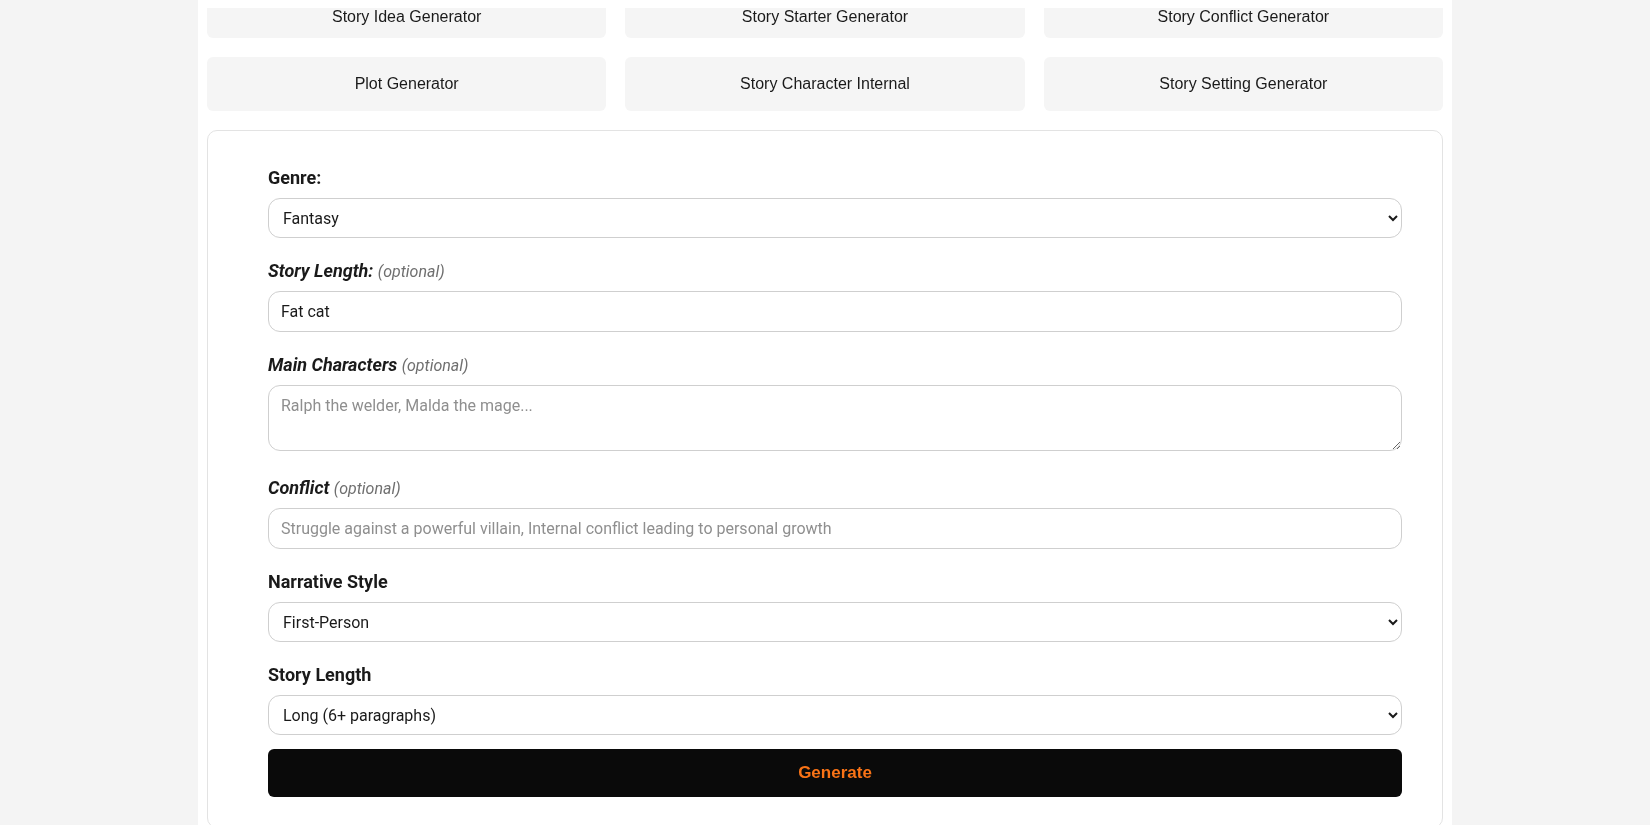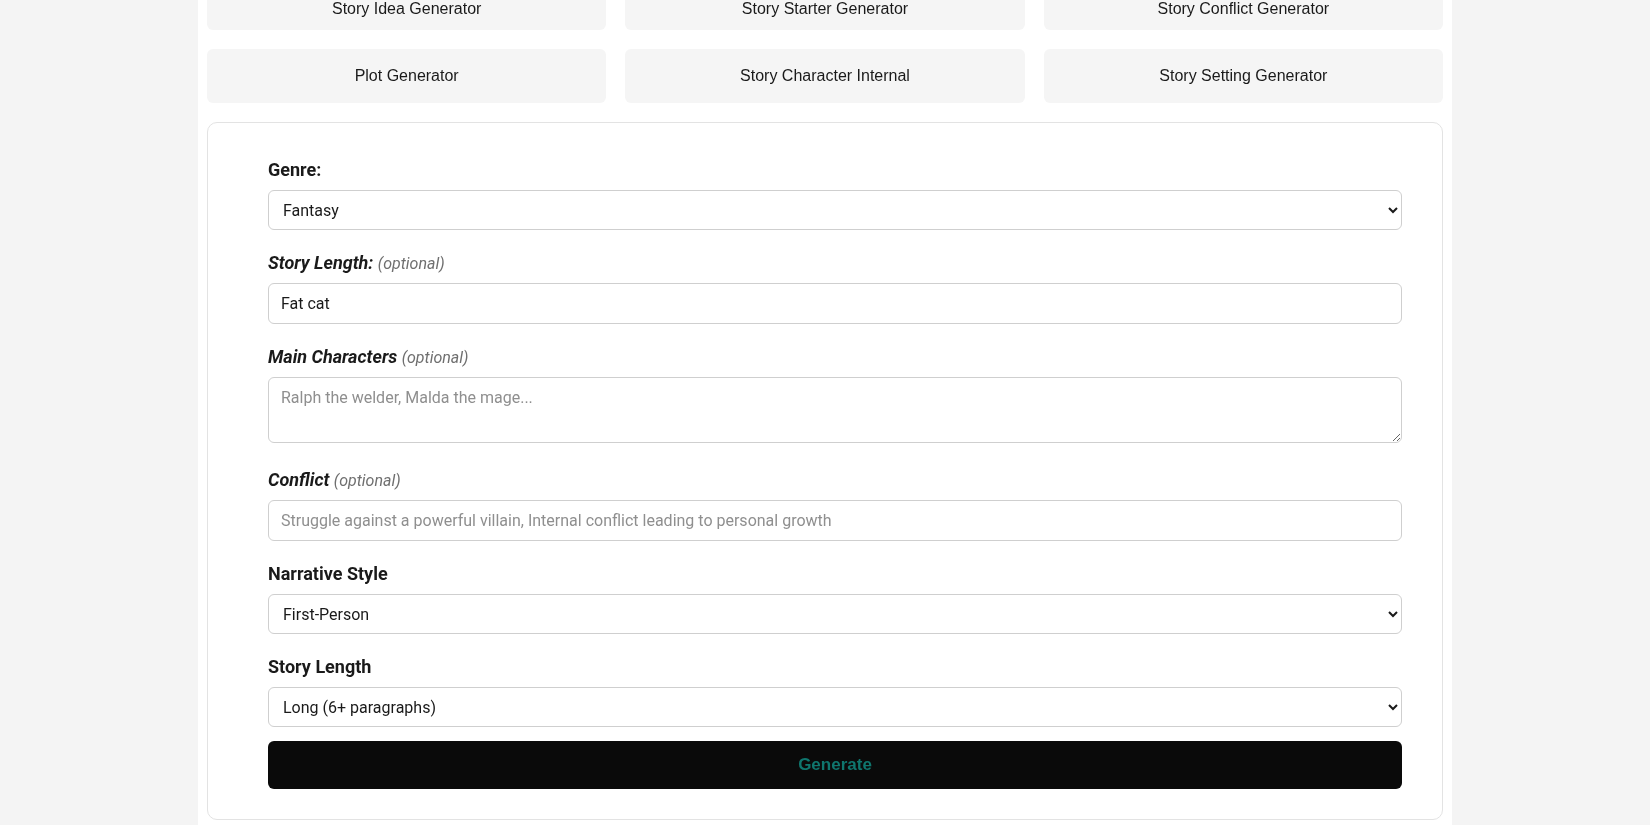--- a/index.html
+++ b/index.html
@@ -12,21 +12,21 @@
     width: 1254px;
     margin: 0 auto;
     background: #ffffff;
     min-height: 825px;
     padding: 0;
   }
   .button-grid {
     display: grid;
     grid-template-columns: repeat(3, 1fr);
     gap: 19px;
-    padding: 0 9px 19px 9px;
+    padding: 8px 9px 19px 9px;
   }
   .gen-btn {
     background: #f5f5f5;
     border: none;
     border-radius: 6px;
     padding: 18px 10px;
     font-size: 16px;
     color: #1a1a1a;
     text-align: center;
     cursor: pointer;
@@ -60,41 +60,41 @@
     display: block;
   }
   .optional {
     font-weight: 400;
     color: #6f6f6f;
     font-size: 16px;
   }
   .control {
     width: 100%;
     border: 1px solid #cfcfcf;
-    border-radius: 6px;
+    border-radius: 12px;
     padding: 10px 12px;
     font-size: 16px;
     color: #1a1a1a;
     background: #fff;
     font-family: inherit;
   }
   select.control {
     appearance: auto;
     height: 40px;
     padding: 8px 10px;
   }
   textarea.control {
     resize: both;
     min-height: 66px;
   }
   .control::placeholder { color: #8f8f8f; }
   .generate-btn {
     width: 100%;
     background: #0a0a0a;
-    color: #0f766e;
+    color: #f97316;
     border: none;
     border-radius: 6px;
     padding: 14px;
     font-size: 17px;
     font-weight: 700;
     cursor: pointer;
   }
 </style>
 </head>
 <body>

